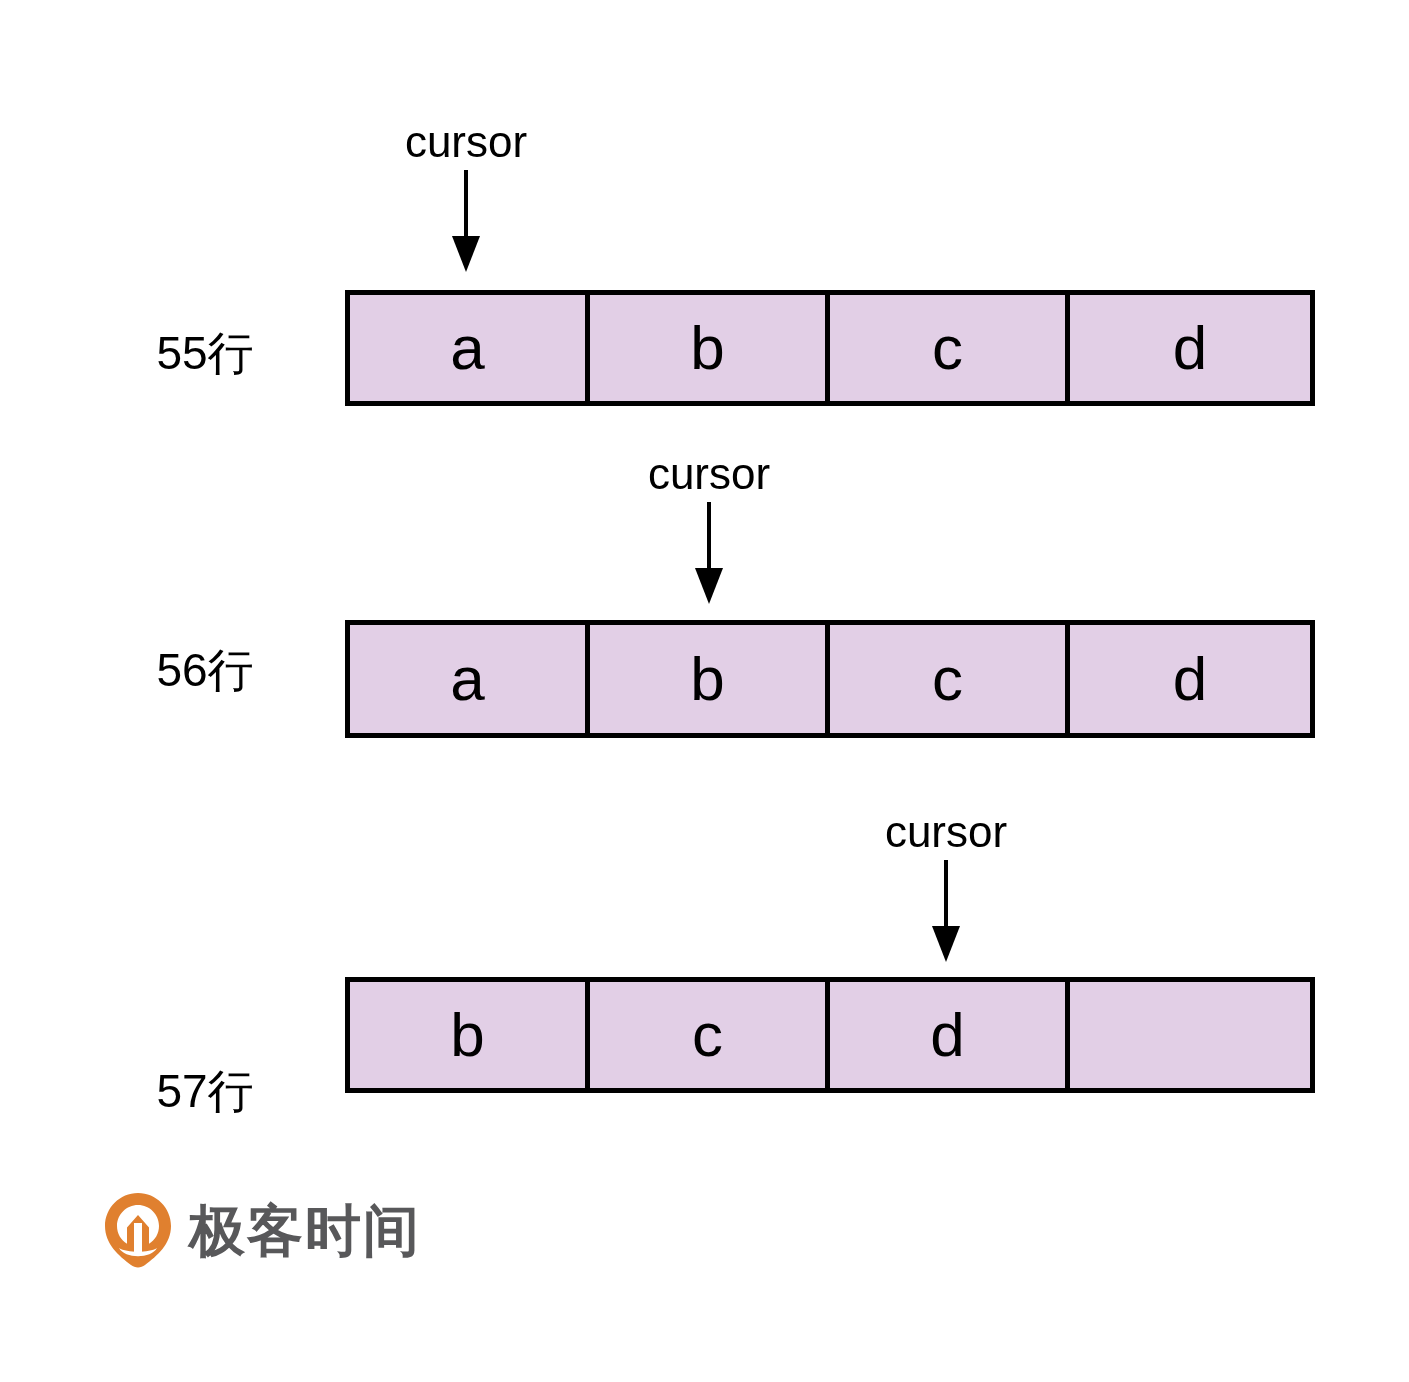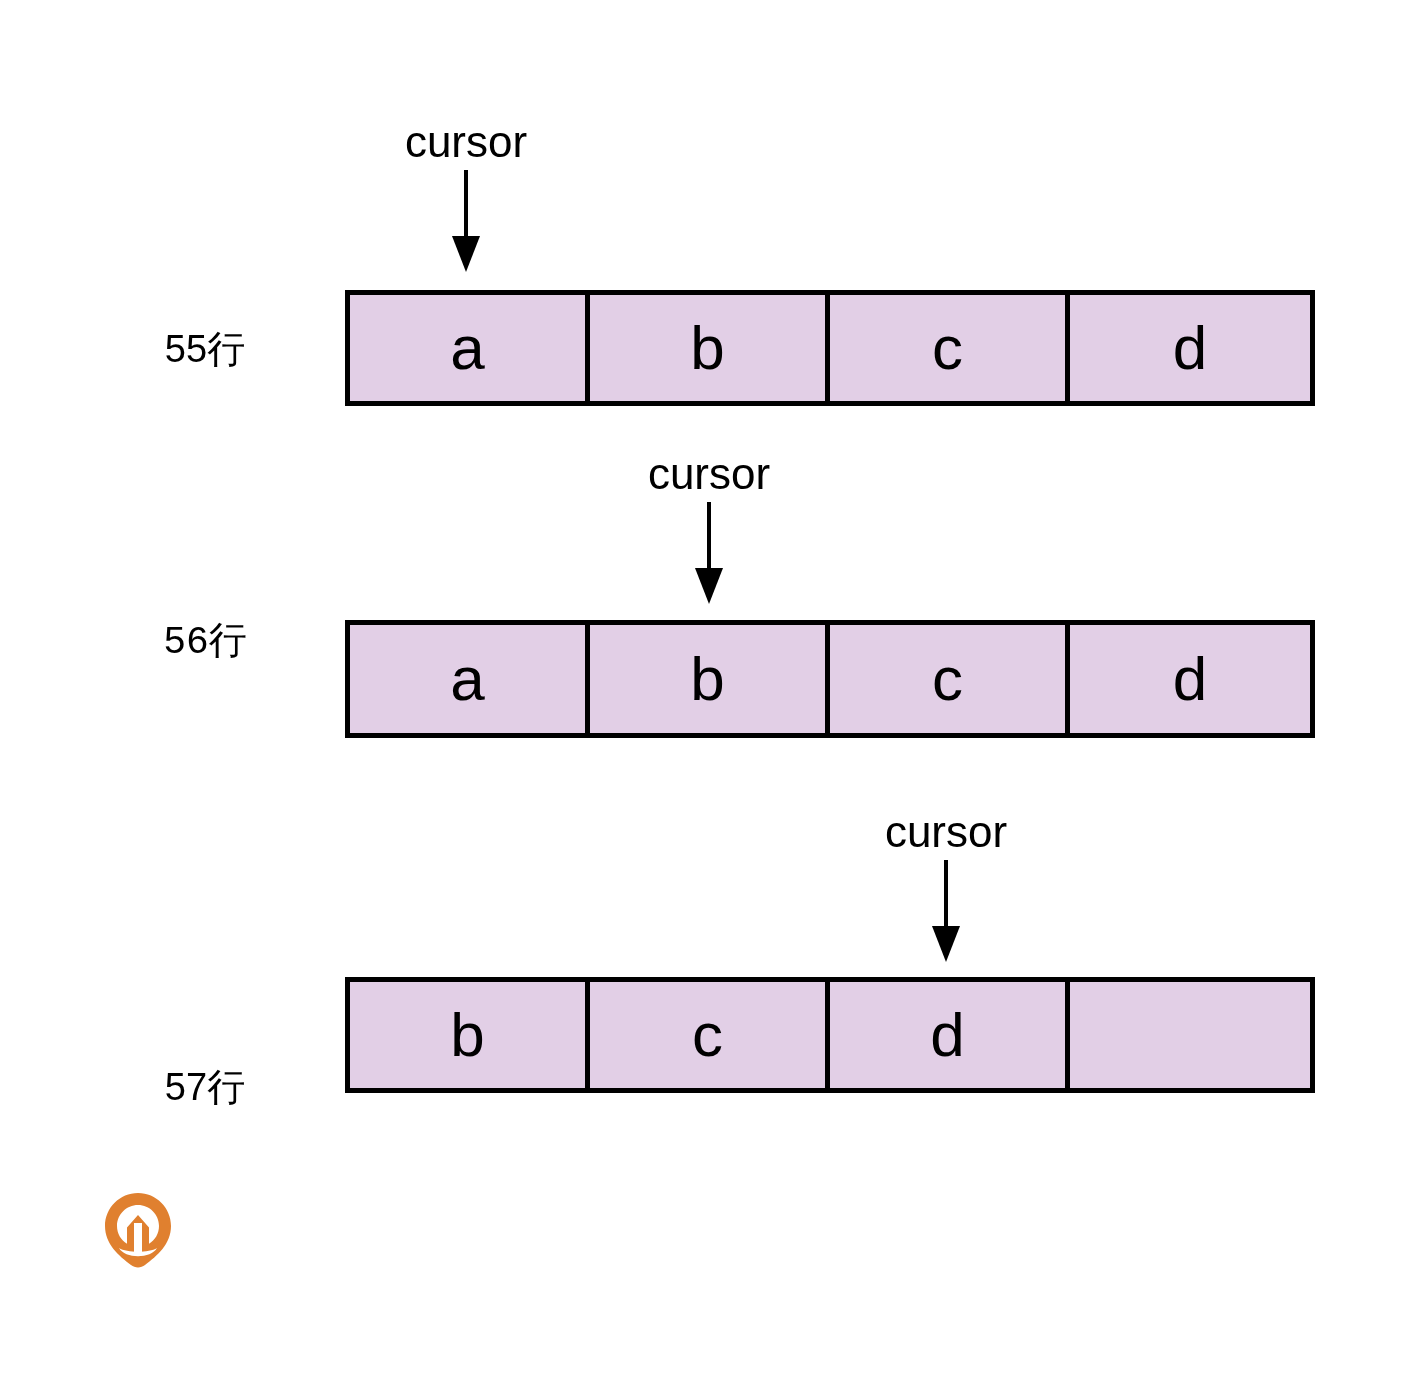--- a/index.html
+++ b/index.html
@@ -22,21 +22,21 @@
   .row-group {
     position: absolute;
     left: 0;
     width: 1409px;
   }
   .row-label {
     position: absolute;
     left: 100px;
     width: 210px;
     text-align: center;
-    font-size: 38px;
+    font-size: 46px;
     color: #000000;
     line-height: 1;
     white-space: nowrap;
   }
   .cells {
     position: absolute;
     left: 345px;
     display: flex;
     border: 5px solid #000000;
     box-sizing: border-box;
@@ -126,21 +126,21 @@
   <div class="row-group" style="top:0;">
 
     <div class="cursor-annot" style="left:709px; top:452px;">
       <div class="cursor-label">cursor</div>
       <svg class="cursor-arrow" width="40" height="110" viewBox="0 0 40 110">
         <line x1="20" y1="6" x2="20" y2="82" stroke="#000000" stroke-width="4"></line>
         <polygon points="20,108 6,72 34,72" fill="#000000"></polygon>
       </svg>
     </div>
 
-    <div class="row-label" style="top:624px;font-family:Liberation Mono, monospace;">56行</div>
+    <div class="row-label" style="top:647px;">56行</div>
 
     <div class="cells" style="top:620px; height:118px;">
       <div class="cell">a</div>
       <div class="cell">b</div>
       <div class="cell">c</div>
       <div class="cell">d</div>
     </div>
   </div>
 
   <div class="row-group" style="top:0;">
@@ -163,15 +163,16 @@
     </div>
   </div>
 
   <div id="logo">
     <svg class="logo-mark" width="66" height="76" viewBox="0 0 66 76">
       <path d="M33 0 C14.8 0 0 14.8 0 33 C0 51 14 63 26 72 C30 75.2 36 75.2 40 72 C52 63 66 51 66 33 C66 14.8 51.2 0 33 0 Z" fill="#e0802f"></path>
       <path d="M33 12 C21.4 12 12 21.4 12 33 C12 40.6 16 47.2 22 50.8 L22 34.5 L33 22 L44 34.5 L44 50.8 C50 47.2 54 40.6 54 33 C54 21.4 44.6 12 33 12 Z" fill="#ffffff"></path>
       <rect x="29" y="30" width="8" height="30" fill="#ffffff"></rect>
       <path d="M14 55 C20 66 46 66 52 55 C44 60 22 60 14 55 Z" fill="#ffffff"></path>
     </svg>
+    <div class="logo-text">极客时间</div>
   </div>
 
 </div>
 
 </body></html>

